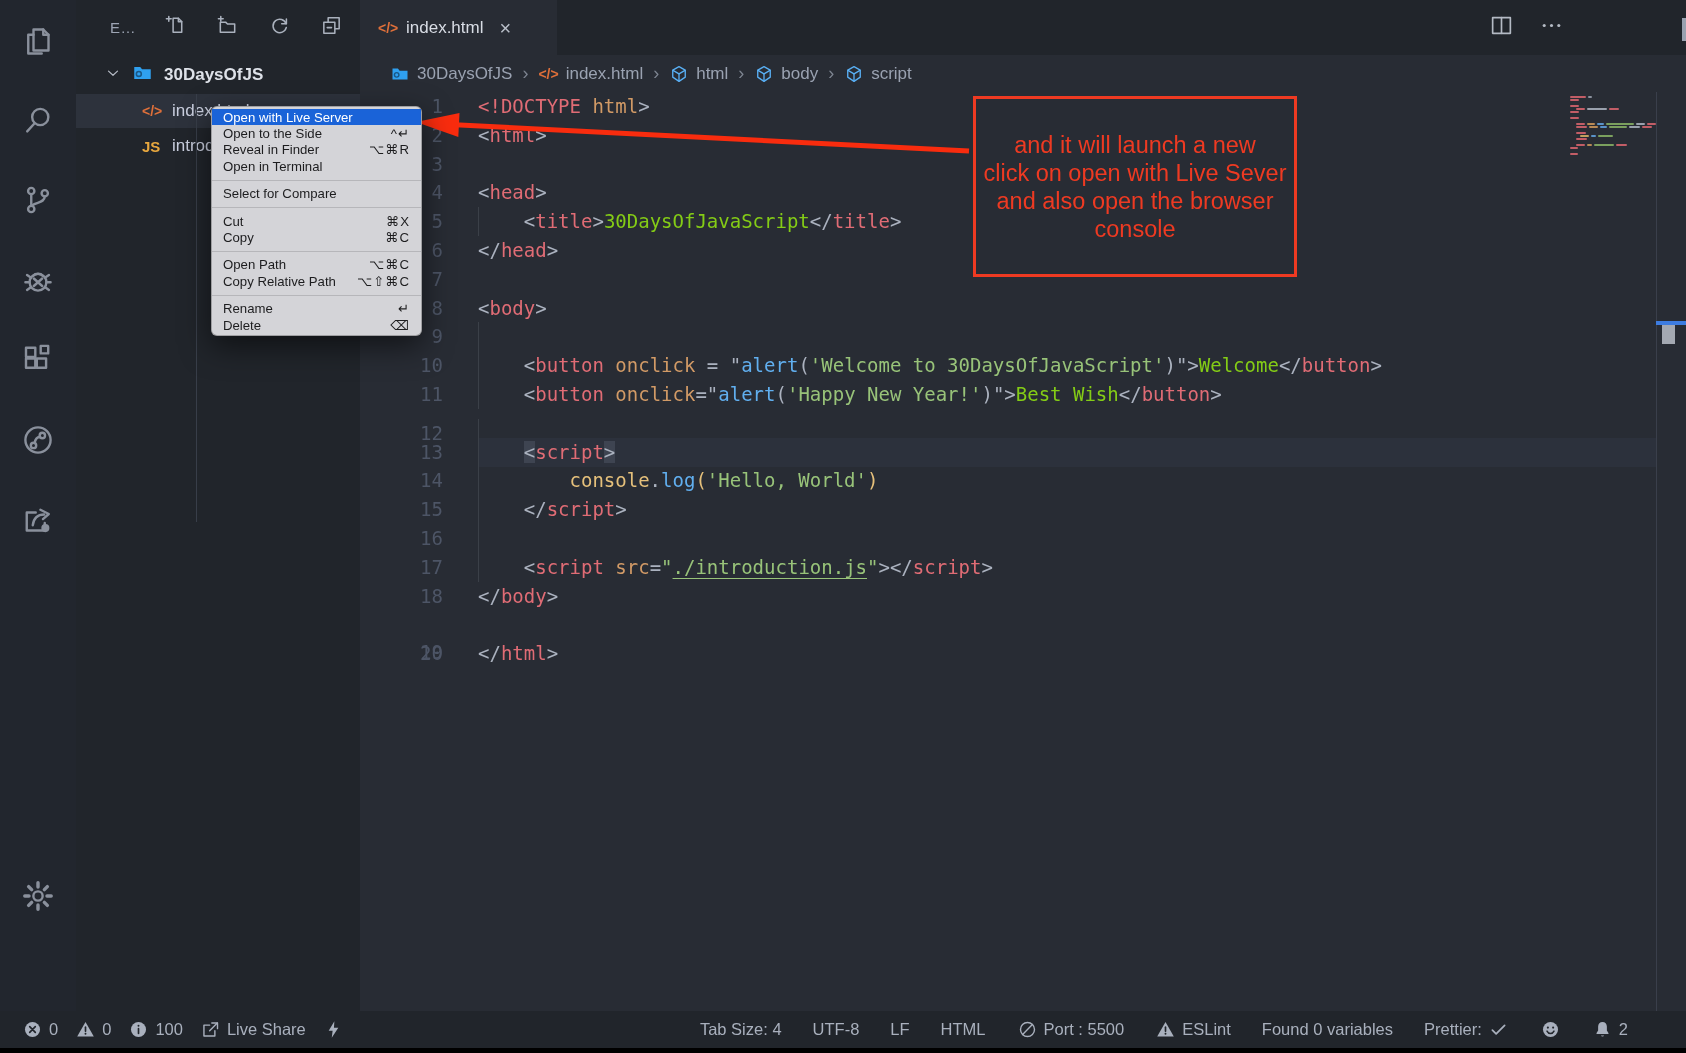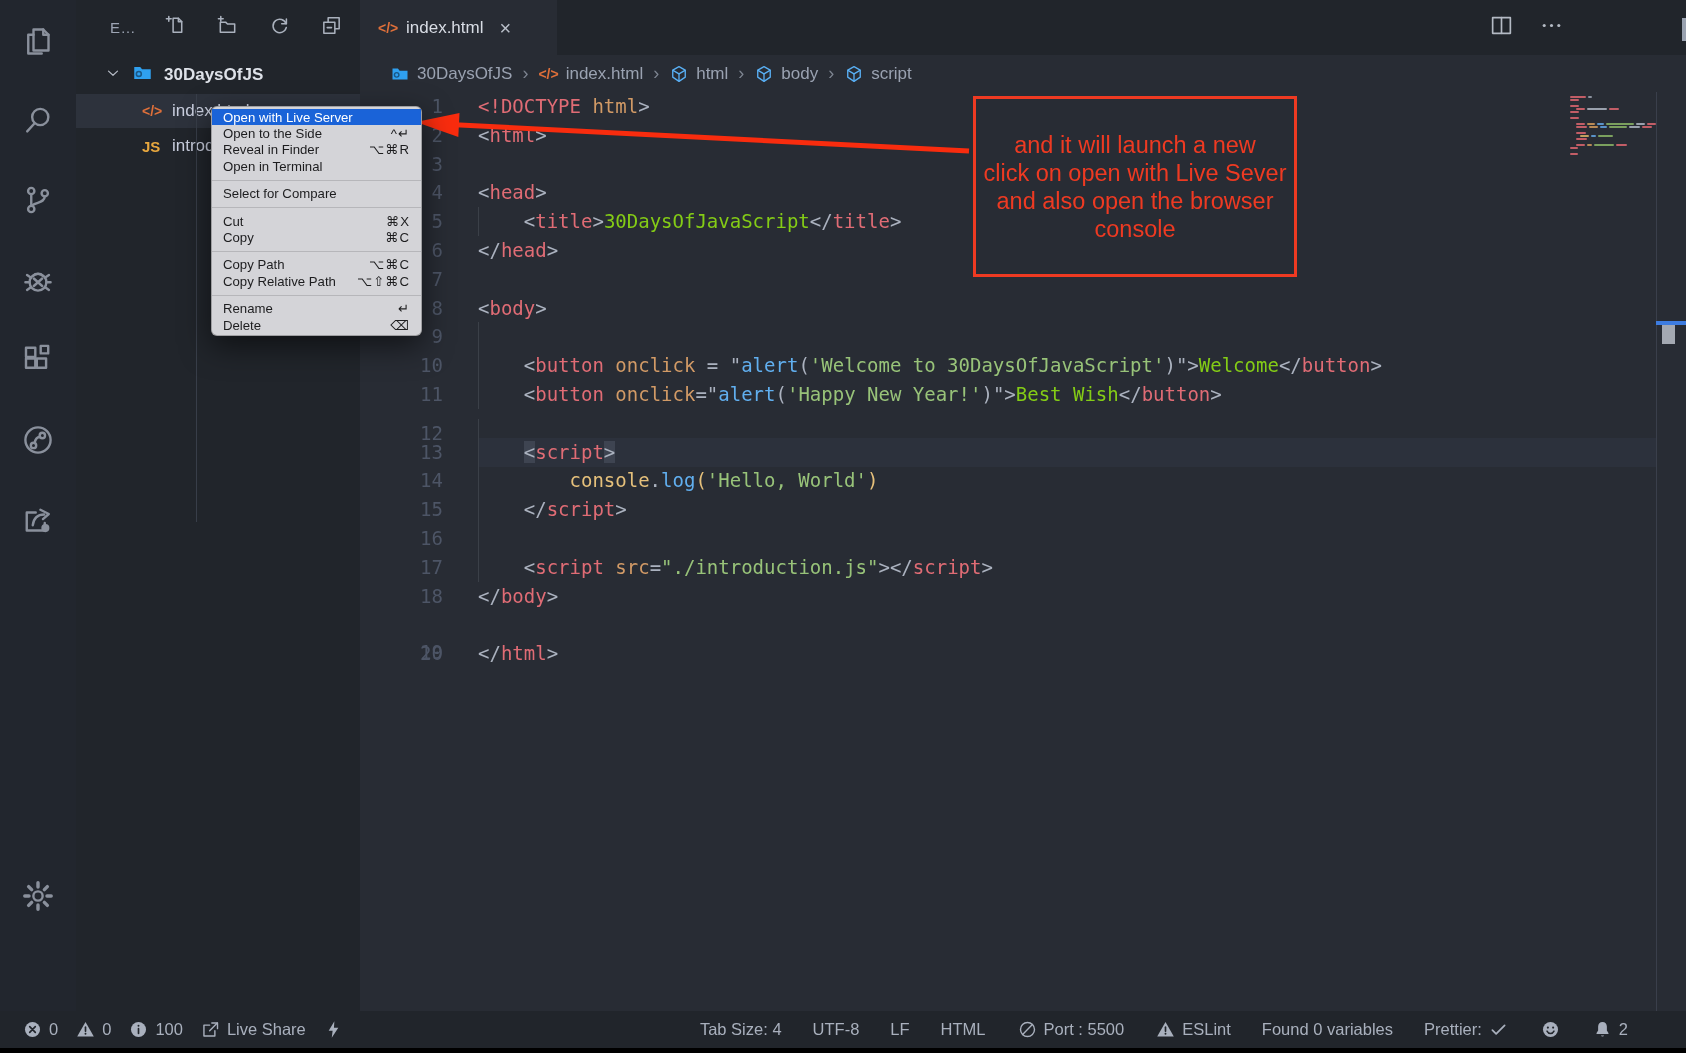--- a/index.html
+++ b/index.html
@@ -46,21 +46,21 @@
   #code{position:absolute;left:360px;top:92px;width:1326px;height:919px;background:#282c34;
         font-family:"DejaVu Sans Mono","Liberation Mono",monospace;font-size:19px;}
   .code-line{position:absolute;left:0;width:100%;height:29px;line-height:29px;white-space:pre;}
   .code-line .ln{position:absolute;left:28px;width:55px;text-align:right;color:#4d5566;}
   .code-line .content{position:absolute;left:118px;}
   .code-line .cur-bg{position:absolute;left:118px;right:30px;top:0;bottom:0;background:#2c313c;}
   .code-line .guide{position:absolute;left:118px;top:0;bottom:0;width:1px;background:#3b4048;}
   .tok-p{color:#abb2bf;} .tok-tag{color:#e06c75;} .tok-attr{color:#d19a66;}
   .tok-fn{color:#61afef;} .tok-str{color:#98c379;} .tok-txt{color:#84cc16;} .tok-cls{color:#e5c07b;}
   .tok-box{background:#3e4451;}
-  .tok-u{text-underline-offset:4px;}
+  .tok-u{text-decoration:underline;text-underline-offset:4px;}
   
   #minimap{position:absolute;left:1210px;top:4px;width:86px;}
   .mm-row{display:flex;gap:2px;height:2px;margin-bottom:1px;}
   .mm-seg{height:2px;border-radius:1px;}
   .mm-tag{background:#c25d66;} .mm-p{background:#8a919d;} .mm-str{background:#7ba05e;}
   .mm-attr{background:#b98a55;} .mm-fn{background:#5a93c9;} .mm-txt{background:#9aa1ad;} .mm-cls{background:#c0a15e;}
   #ruler-divider{position:absolute;left:1296px;top:0;bottom:0;width:1px;background:#3a3f4b;}
   #ruler-cursor{position:absolute;left:1296px;top:229px;width:30px;height:4px;background:#3d7ce0;}
   #ruler-thumb{position:absolute;left:1302px;top:233px;width:13px;height:19px;background:#a4a9b2;}
   #top-right-notch{position:absolute;left:1682px;top:18px;width:4px;height:23px;background:#9aa2b0;z-index:6;}
@@ -409,21 +409,21 @@
       <div class="menu-item">
         <span>Cut</span>
         <span class="shortcut">⌘X</span>
       </div>
       <div class="menu-item">
         <span>Copy</span>
         <span class="shortcut">⌘C</span>
       </div>
       <div class="menu-sep"></div>
       <div class="menu-item">
-        <span>Copy Path</span>
+        <span>Open Path</span>
         <span class="shortcut">⌥⌘C</span>
       </div>
       <div class="menu-item">
         <span>Copy Relative Path</span>
         <span class="shortcut">⌥⇧⌘C</span>
       </div>
       <div class="menu-sep"></div>
       <div class="menu-item">
         <span>Rename</span>
         <span class="shortcut">↵</span>

